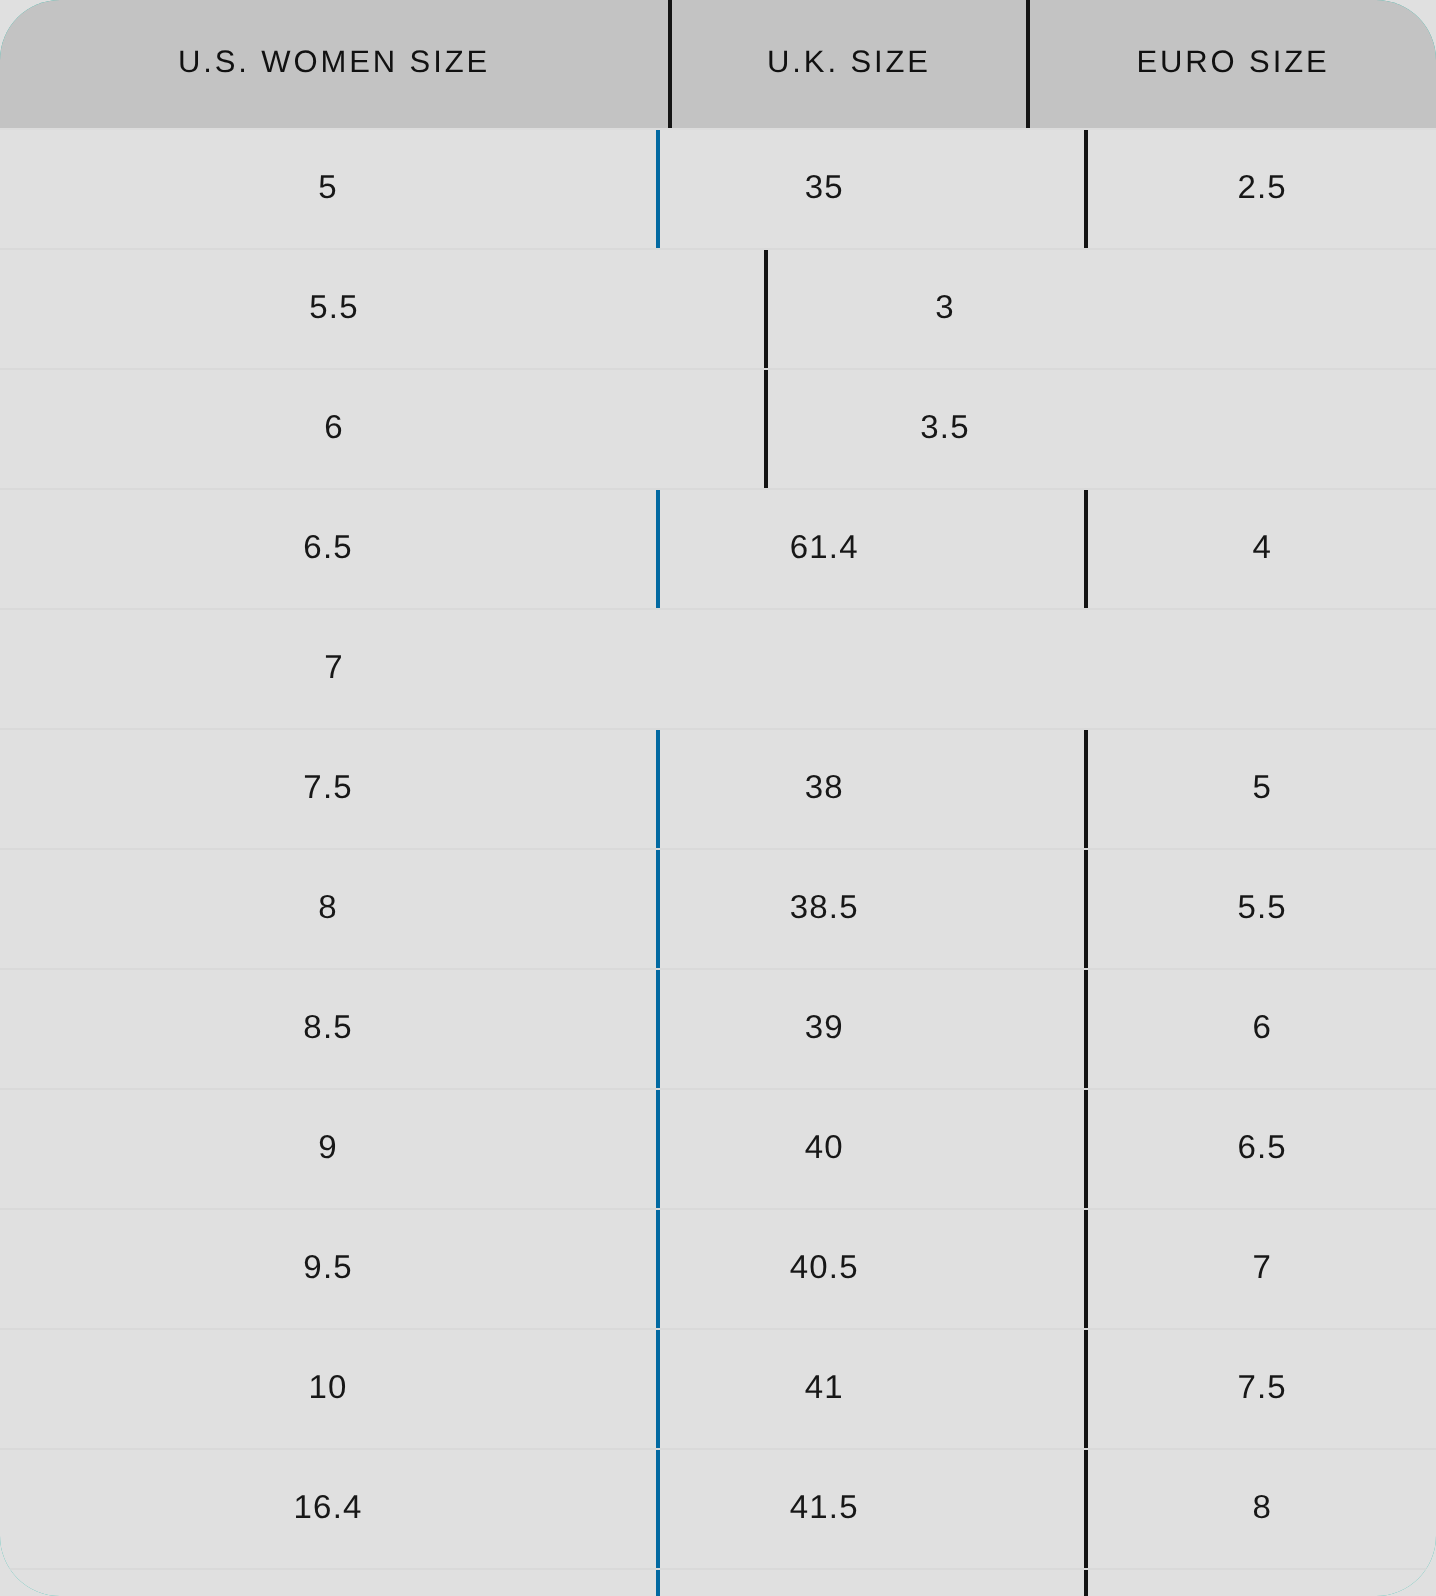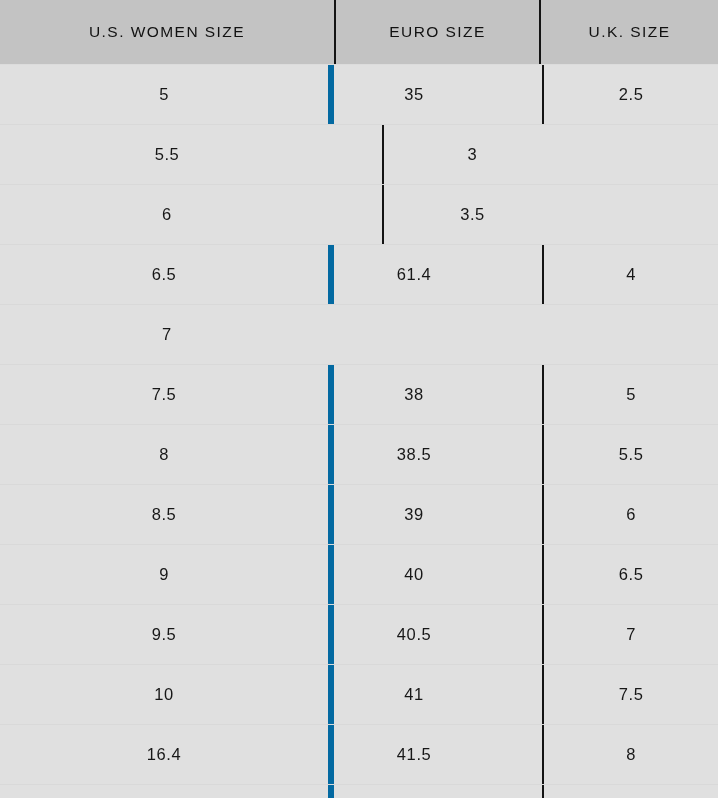--- a/index.html
+++ b/index.html
@@ -11,20 +11,21 @@
     font-family: "Liberation Sans", "DejaVu Sans", sans-serif;
     -webkit-font-smoothing: antialiased;
   }
 
   #size-chart {
     position: relative;
     width: 718px;
     height: 798px;
     overflow: hidden;
     background: #14b8a6;
+    border-radius: 30px;
   }
 
   
   .chart-header {
     display: flex;
     width: 718px;
     height: 64px;
     background: #c3c3c3;
     box-sizing: border-box;
   }
@@ -65,41 +66,41 @@
     align-items: center;
     justify-content: center;
     box-sizing: border-box;
     height: 59px;
     color: #171717;
     font-size: 16.5px;
     letter-spacing: 0.6px;
     font-weight: 400;
   }
   .row .cell.c0 { width: 334px; }
-  .row .cell.c1 { width: 169px; border-left: 6px solid #0369a1; }
+  .row .cell.c1 { width: 169px; border-left: 2px solid #0369a1; }
   .row .cell.c2 { width: 179px; border-left: 2px solid #141414; margin-left: 48px; }
 
   
   .row.partial {
     height: 14px;
   }
   .row.partial .cell {
     height: 13px;
     font-size: 0;
   }
 </style>
 </head>
 <body>
 
 <div id="size-chart">
 
   <div class="chart-header">
     <div class="hcell c0">U.S. WOMEN SIZE</div>
+    <div class="hcell c2">U.K. SIZE</div>
     <div class="hcell c1">EURO SIZE</div>
-    <div class="hcell c2">U.K. SIZE</div>
   </div>
 
   <div class="chart-body">
       <div class="row">
         <div class="cell c0">5</div>
         <div class="cell c1">35</div>
         <div class="cell c2">2.5</div>
       </div>
       <div class="row">
         <div class="cell c0">5.5</div>

